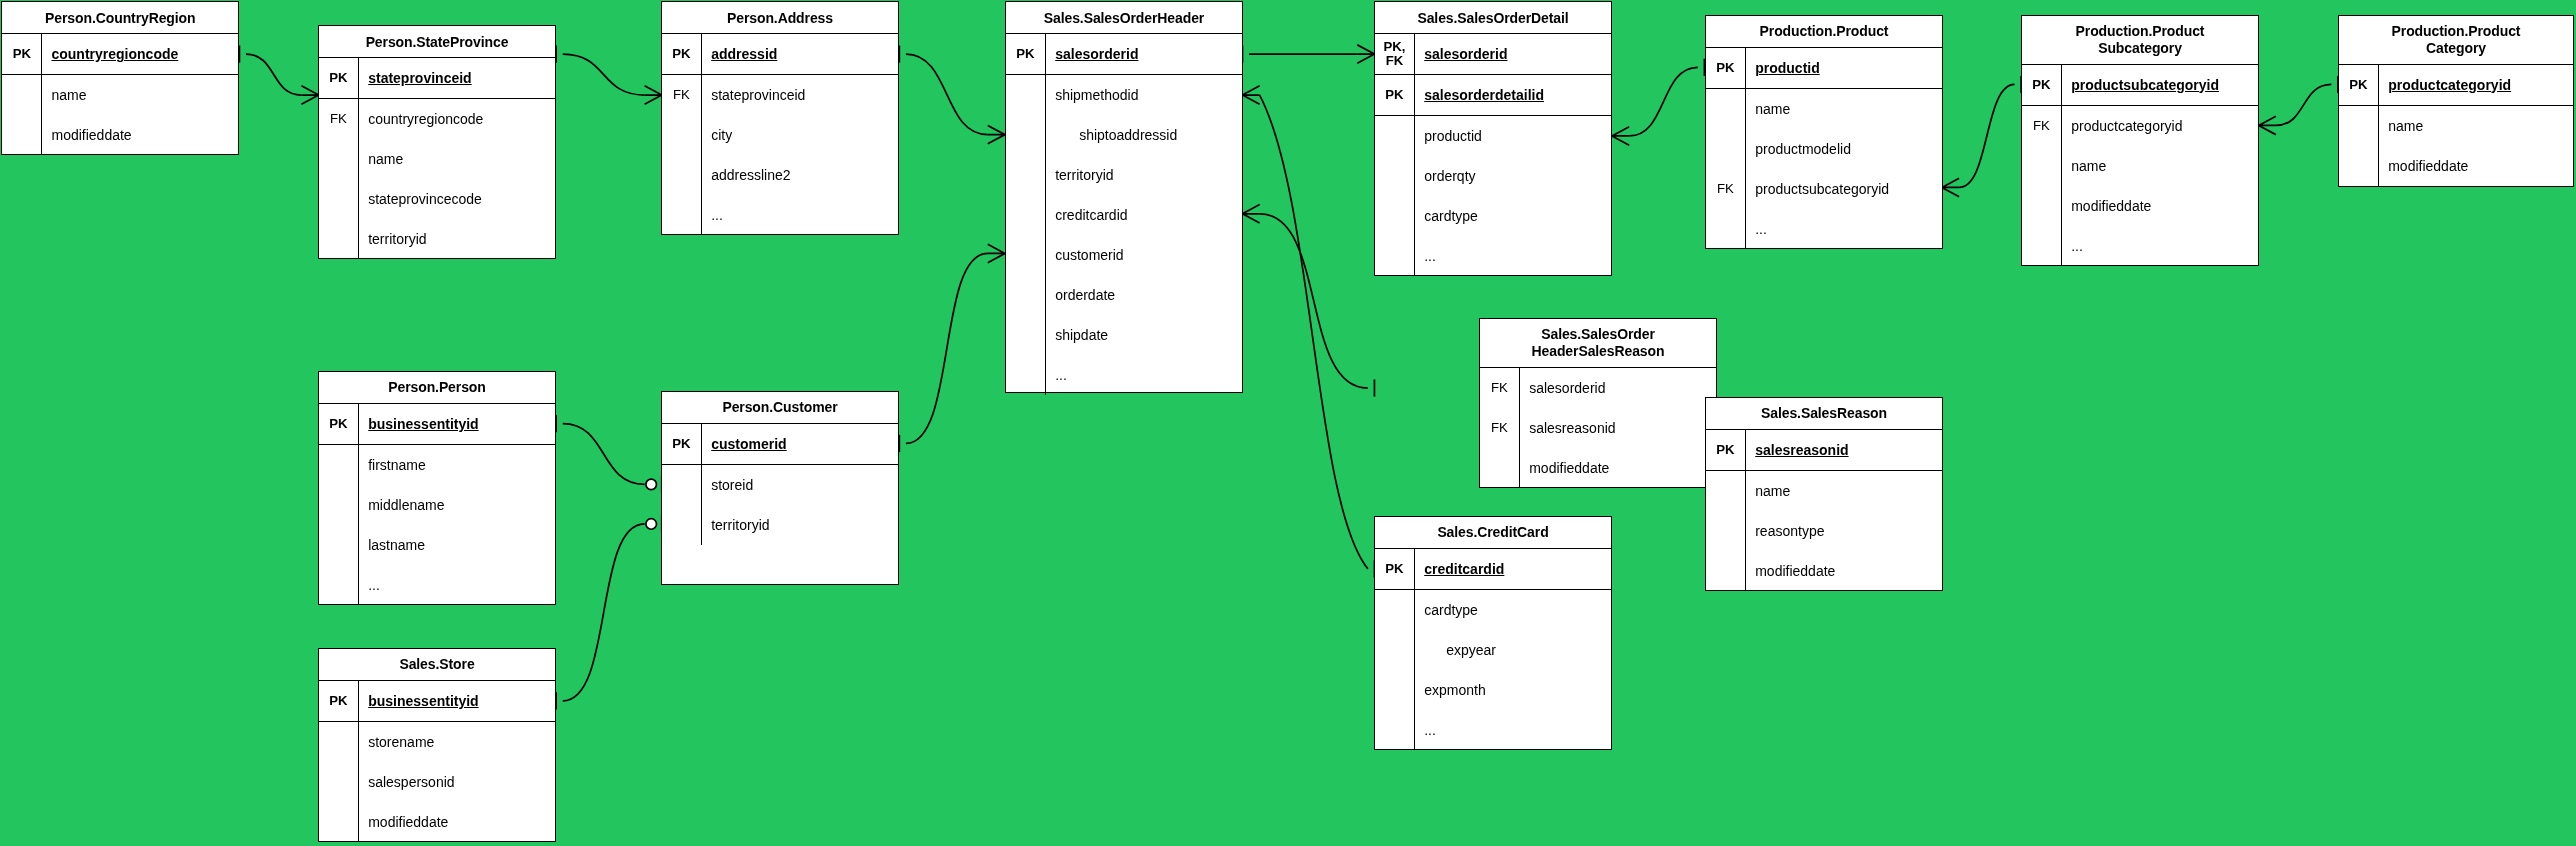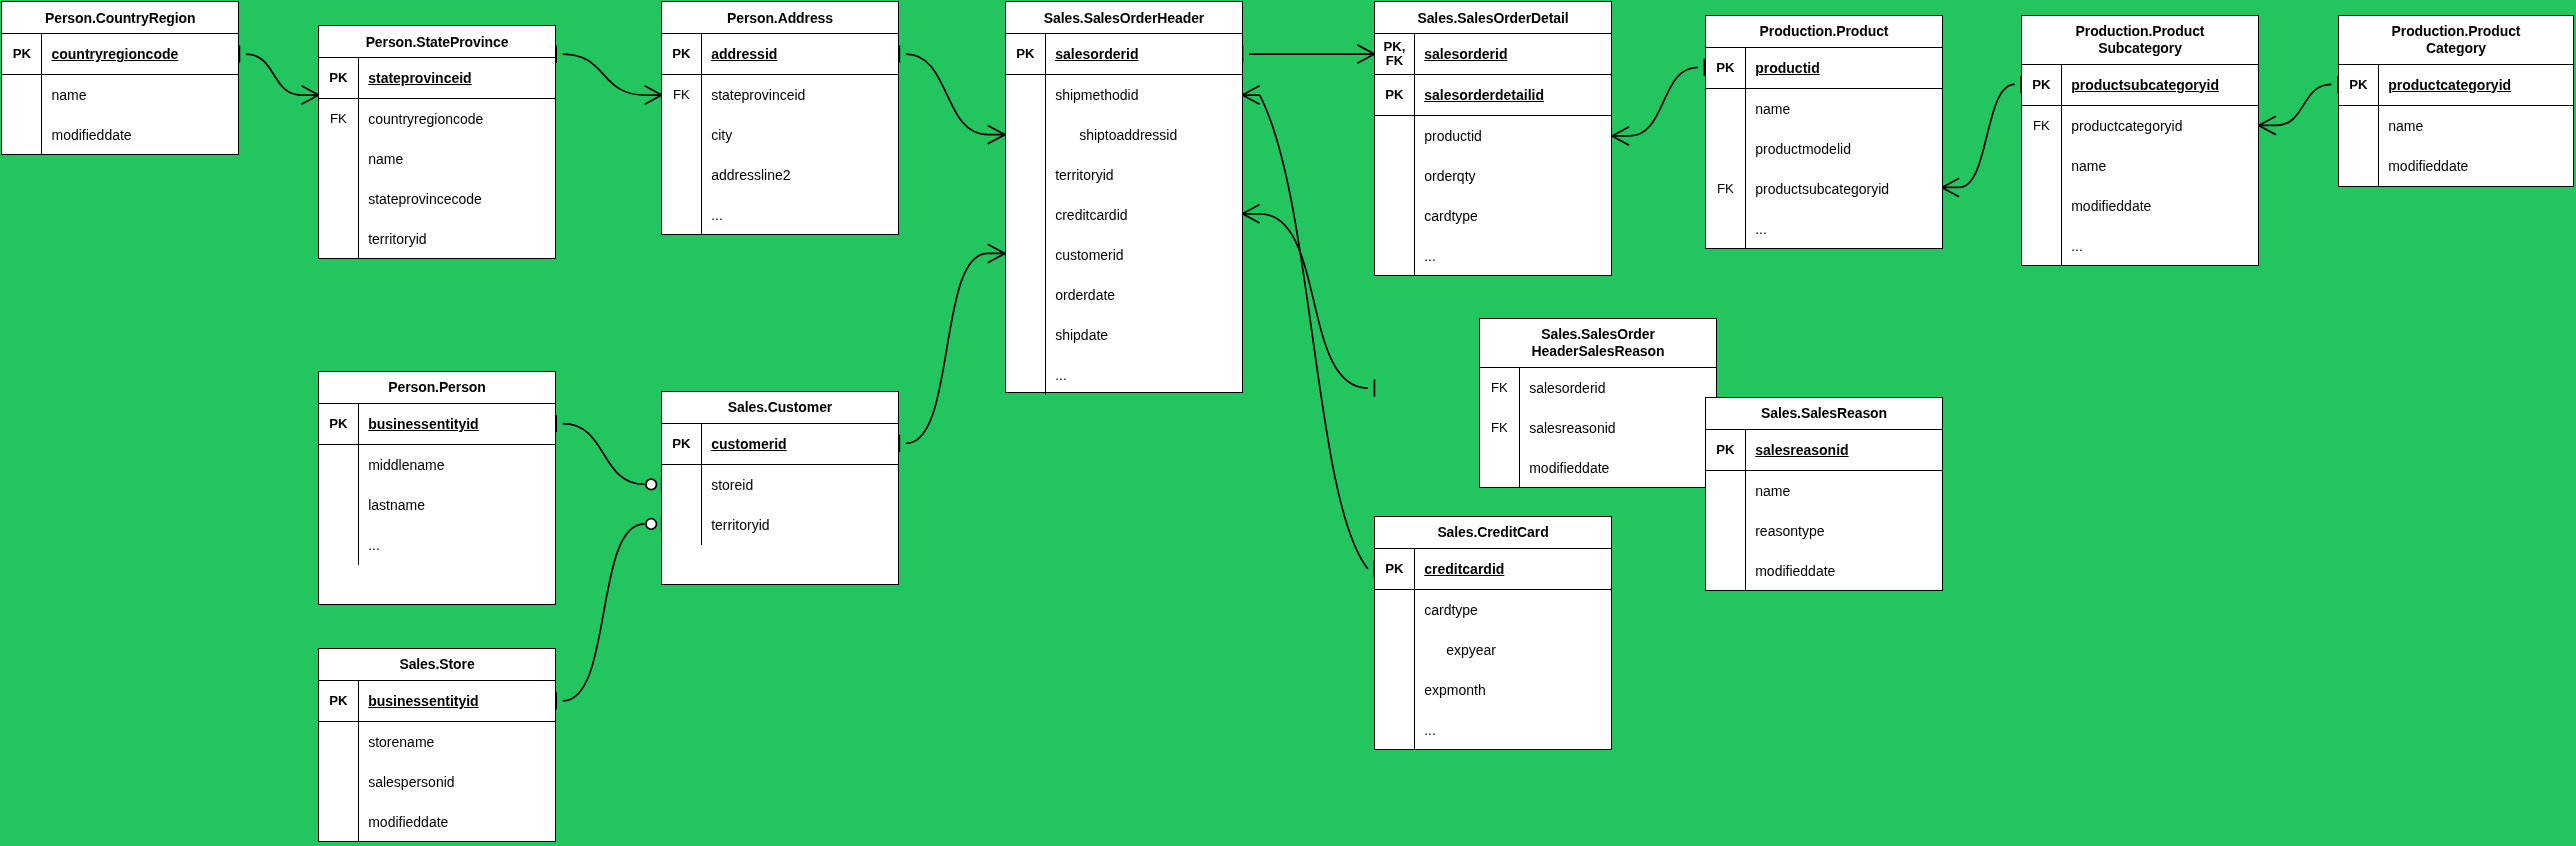--- a/index.html
+++ b/index.html
@@ -391,39 +391,45 @@
             <div class="keycell pk">PK</div>
             <div class="namecell">
               <span class="pkname">businessentityid</span>
             </div>
           </div>
         </div>
         <div class="grp">
           <div class="attr" style="height: 40px;">
             <div class="keycell "></div>
             <div class="namecell">
+              <span>firstname</span>
+            </div>
+          </div>
+          <div class="attr" style="height: 40px;">
+            <div class="keycell "></div>
+            <div class="namecell">
               <span>middlename</span>
             </div>
           </div>
           <div class="attr" style="height: 40px;">
             <div class="keycell "></div>
             <div class="namecell">
               <span>lastname</span>
             </div>
           </div>
           <div class="attr" style="height: 40px;">
             <div class="keycell "></div>
             <div class="namecell">
               <span>...</span>
             </div>
           </div>
         </div>
       </div>
       <div class="entity" style="left: 661px; top: 391px; width: 238px; height: 194px;">
-        <div class="ent-title" style="height: 32px;">Sales.Customer</div>
+        <div class="ent-title" style="height: 32px;">Person.Customer</div>
         <div class="grp">
           <div class="attr" style="height: 40px;">
             <div class="keycell pk">PK</div>
             <div class="namecell">
               <span class="pkname">customerid</span>
             </div>
           </div>
         </div>
         <div class="grp">
           <div class="attr" style="height: 40px;">

